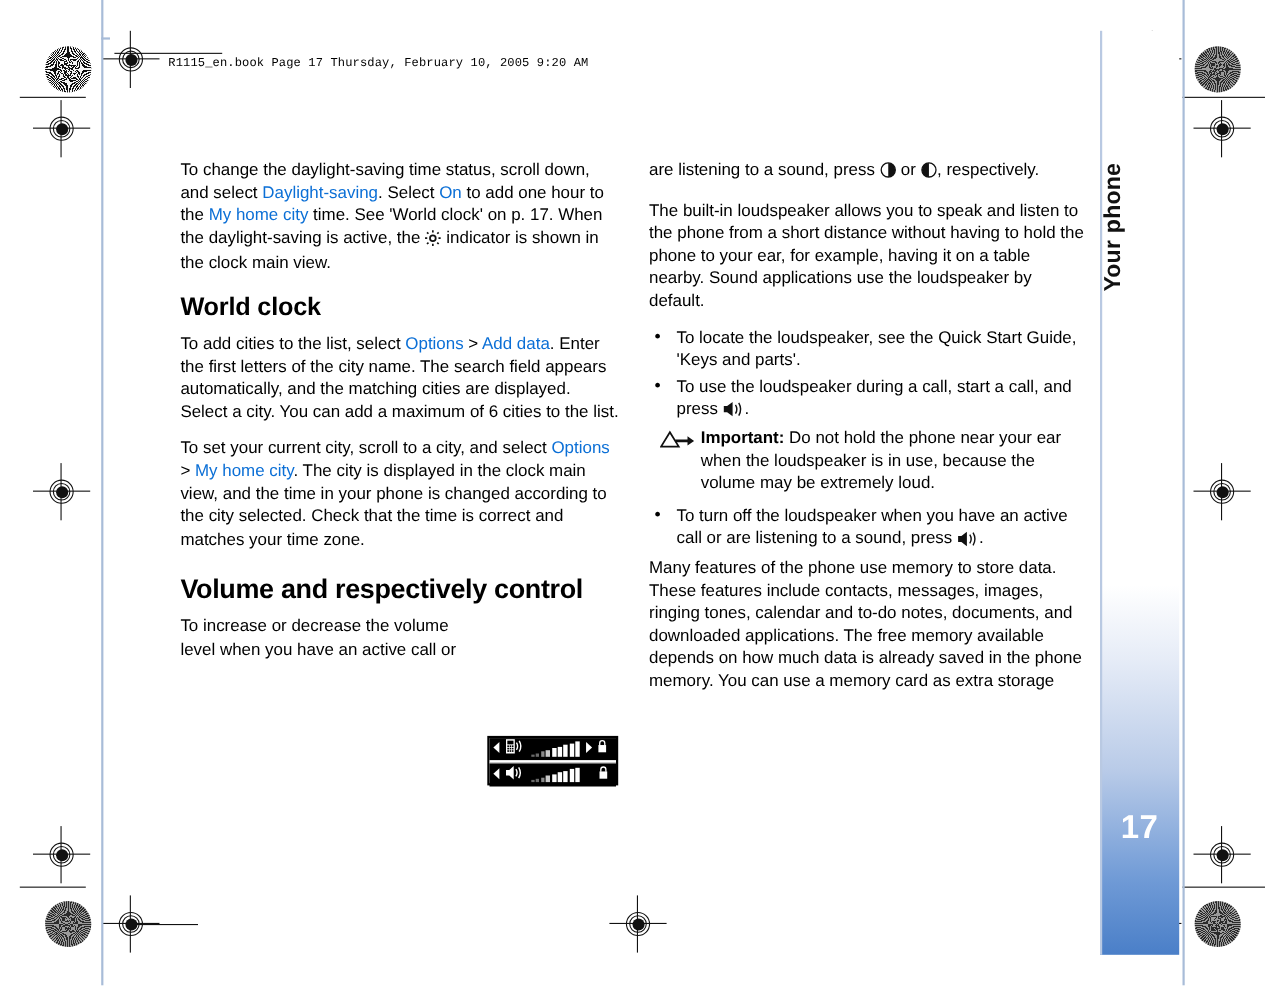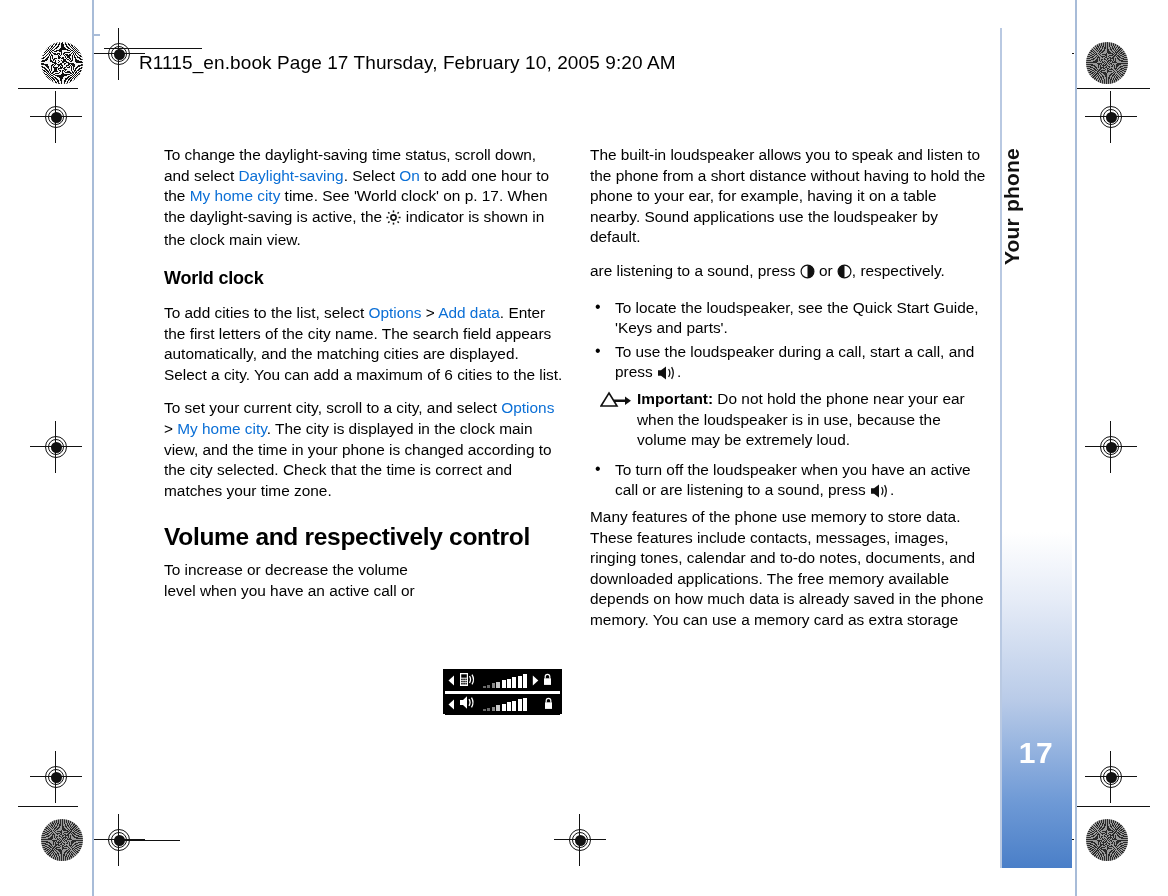--- a/index.html
+++ b/index.html
@@ -24,41 +24,41 @@
   }
   .starburst.dark{
     background:
       repeating-conic-gradient(#2a2a2a 0deg 3deg, #9a9a9a 3deg 6deg);
   }
   .crop-line{position:absolute;background:#111;}
   .blue-rule{position:absolute;background:#a8bcd8;}
 
   
   .book-header{
-    position:absolute;left:139px;top:52px;
-    font-family:Liberation Sans, sans-serif;
-    font-size:19px;color:#000;white-space:nowrap;letter-spacing:.1px;
+    position:absolute;left:153px;top:52px;
+    font-family:Liberation Mono, monospace;
+    font-size:11px;color:#000;white-space:nowrap;letter-spacing:.1px;
   }
   .header-rule{position:absolute;left:104px;top:48px;width:98px;height:1.4px;background:#111;}
 
   
   .col{position:absolute;top:145px;width:400px;
     font-size:15.4px;line-height:20.6px;color:#000;
     text-rendering:optimizeLegibility;
   }
   .col-left{left:164px;width:400px;}
   .col-right{left:590px;width:396px;}
 
   p{margin:0 0 13px 0;}
   .blue{color:#0b6fd6;font-weight:normal;}
   .gt{color:#000;font-weight:normal;}
   b{font-weight:bold;}
 
   h2{
-    font-size:18px;line-height:27px;font-weight:bold;
+    font-size:23px;line-height:27px;font-weight:bold;
     margin:14px 0 11px 0;letter-spacing:-.2px;
   }
   h2.vol{font-size:24.5px;margin-top:22px;margin-bottom:10px;letter-spacing:-.3px;}
 
   
   ul{list-style:none;margin:0 0 0 0;padding:0;}
   li{position:relative;padding-left:25px;margin-bottom:3px;}
   li .bullet{position:absolute;left:5px;top:-1px;font-size:16px;line-height:20.6px;}
 
   .note{position:relative;padding-left:47px;margin:2px 0 9px 0;}
@@ -307,29 +307,29 @@
       <svg width="9" height="13" viewBox="0 0 9 13">
           <path d="M2.2 5.5 V3.6 a2.3 2.3 0 0 1 4.6 0 V5.5" fill="none" stroke="#fff" stroke-width="1.2"></path>
           <rect x="1" y="5.3" width="7" height="6.6" fill="#fff"></rect>
         </svg>
     </span>
   </div>
 </div>
 
 <div class="col col-right">
 
-  <p>The built-in loudspeaker allows you to speak and listen to the phone from a short distance without having to hold the phone to your ear, for example, having it on a table nearby. Sound applications use the loudspeaker by default.</p>
-
   <p><span>are listening to a sound, press </span><span class="ico"><svg width="15" height="15" viewBox="0 0 15 15">
           <circle cx="7.5" cy="7.5" r="6.4" fill="#fff" stroke="#111" stroke-width="1.2"></circle>
           <path d="M7.5 1.1 A6.4 6.4 0 0 1 7.5 13.9 Z" fill="#111"></path>
         </svg></span><span> or </span><span class="ico"><svg width="15" height="15" viewBox="0 0 15 15">
           <circle cx="7.5" cy="7.5" r="6.4" fill="#fff" stroke="#111" stroke-width="1.2"></circle>
           <path d="M7.5 1.1 A6.4 6.4 0 0 0 7.5 13.9 Z" fill="#111"></path>
         </svg></span><span>, respectively.</span></p>
+
+  <p>The built-in loudspeaker allows you to speak and listen to the phone from a short distance without having to hold the phone to your ear, for example, having it on a table nearby. Sound applications use the loudspeaker by default.</p>
 
   <ul>
     <li><span class="bullet">•</span><span>To locate the loudspeaker, see the Quick Start Guide, 'Keys and parts'.</span></li>
     <li><span class="bullet">•</span><span>To use the loudspeaker during a call, start a call, and press </span><span class="ico"><svg width="20" height="14" viewBox="0 0 20 14">
             <polygon points="1,4.2 4,4.2 9,0.5 9,13.5 4,9.8 1,9.8" fill="#111"></polygon>
             <path d="M11.6 3 Q14.2 7 11.6 11" fill="none" stroke="#111" stroke-width="1.3"></path>
             <path d="M14.6 1.2 Q18 7 14.6 12.8" fill="none" stroke="#111" stroke-width="1.3"></path>
           </svg></span><span>.</span></li>
   </ul>
 

